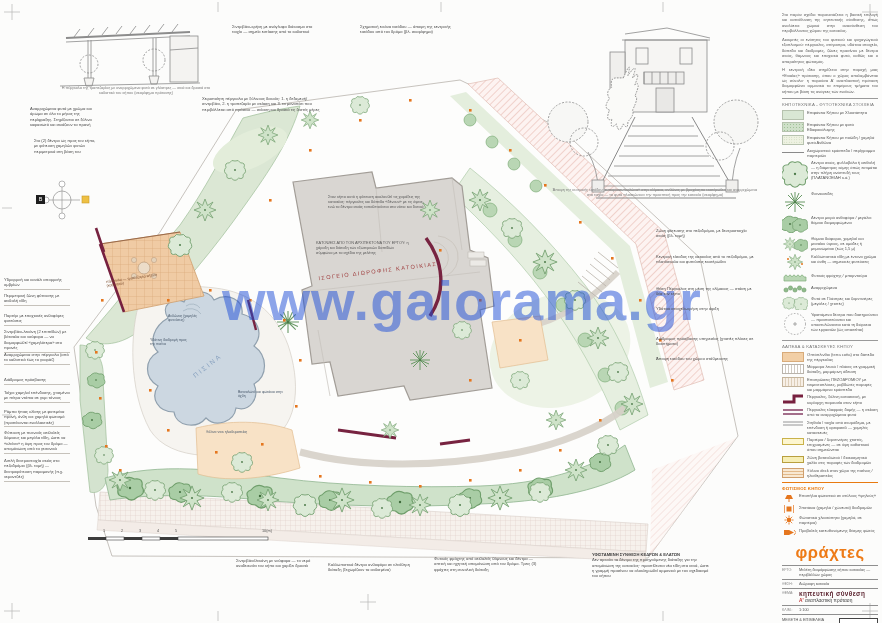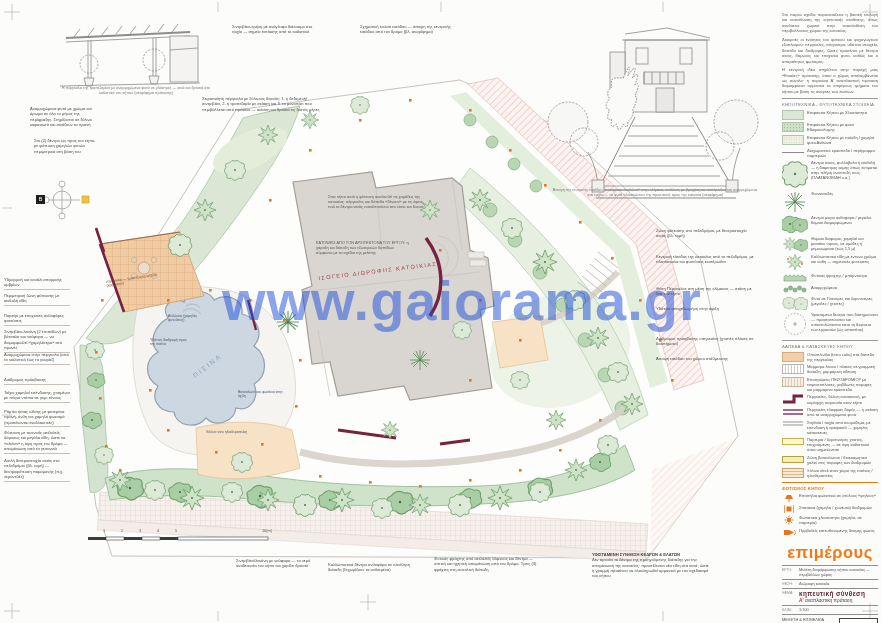--- a/index.html
+++ b/index.html
@@ -601,21 +601,21 @@
     <div class="lg-row">
       <div class="lg-sym" style="width:14px">
           <svg width="13" height="9">
             <path d="M1,2 h5 l5,2.5 l-5,2.5 h-5 z" fill="#e5761e"></path>
             <path d="M11,2 l2,2.5 l-2,2.5" stroke="#e5761e" stroke-width="0.8" fill="none"></path>
           </svg>
         </div>
       <div class="lg-t">Προβολείς κατευθυνόμενης δέσμης φωτός</div>
     </div>
 
-    <div class="logo">επιμέρους</div>
+    <div class="logo">φράχτες</div>
 
     <div class="tb">
       <div class="tb-l">ΕΡΓΟ:</div>
       <div class="tb-v">Μελέτη διαμόρφωσης κήπου κατοικίας — περιβάλλων χώρος</div>
     </div>
     <div class="tb">
       <div class="tb-l">ΘΕΣΗ:</div>
       <div class="tb-v">Διώροφη κατοικία</div>
     </div>
     <div class="tb">

